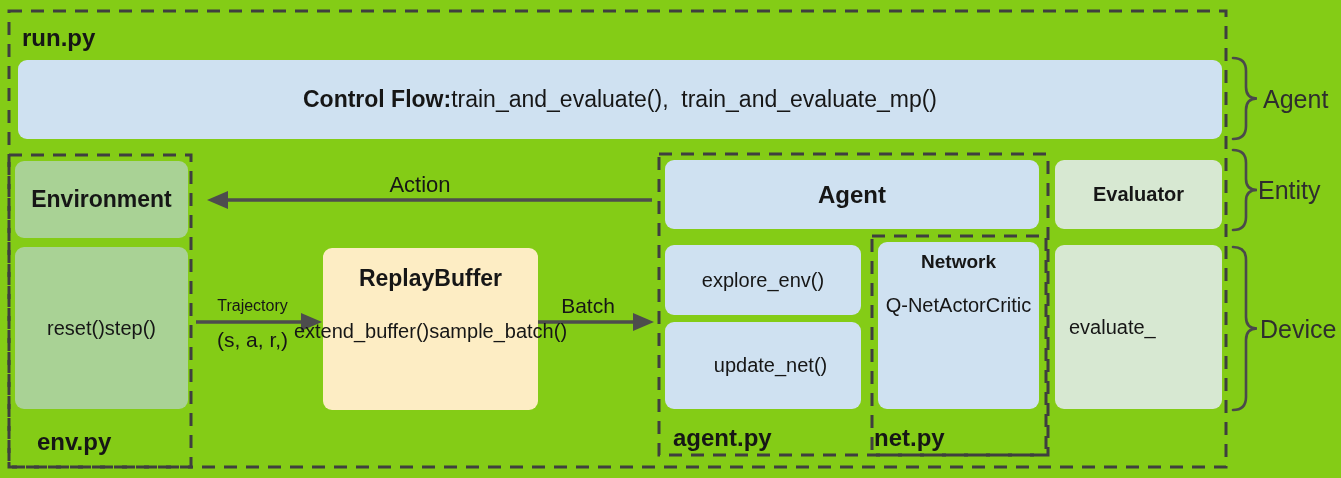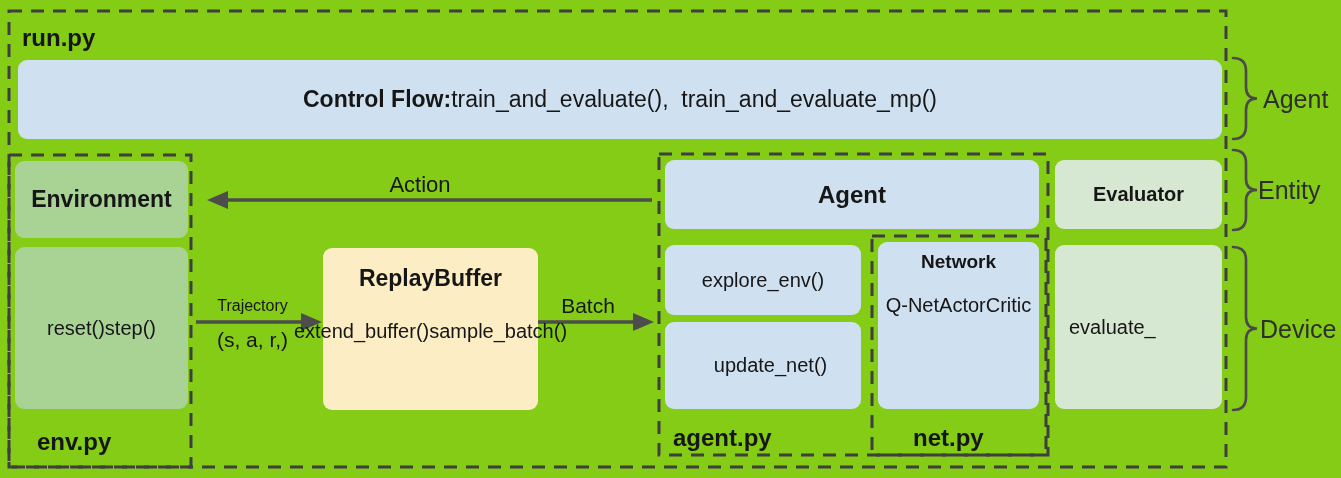--- a/index.html
+++ b/index.html
@@ -90,21 +90,21 @@
   <div class="filelabel" style="left:673px;top:424px;">agent.py</div>
 
   <div class="box blue" style="left:878px;top:242px;width:161px;height:167px;">
     <div class="center net-title">Network</div>
     <div class="col fn net-items">
       <span>Q-Net</span>
       <span>Actor</span>
       <span>Critic</span>
     </div>
   </div>
-  <div class="filelabel" style="left:913px;top:424px;">net.py</div>
+  <div class="filelabel" style="left:874px;top:424px;">net.py</div>
 
   <div class="box lightgreen center bold" style="left:1055px;top:160px;width:167px;height:69px;font-size:20px;">Evaluator</div>
   <div class="box lightgreen" style="left:1055px;top:245px;width:167px;height:164px;display:flex;flex-direction:column;justify-content:center;padding-left:14px;">
     <span class="fn" style="text-align:left;">evaluate_</span>
   </div>
 
   <div class="sidelabel" style="left:1263px;top:84px;">Agent</div>
   <div class="sidelabel" style="left:1258px;top:175px;">Entity</div>
   <div class="sidelabel" style="left:1260px;top:314px;">Device</div>
 

